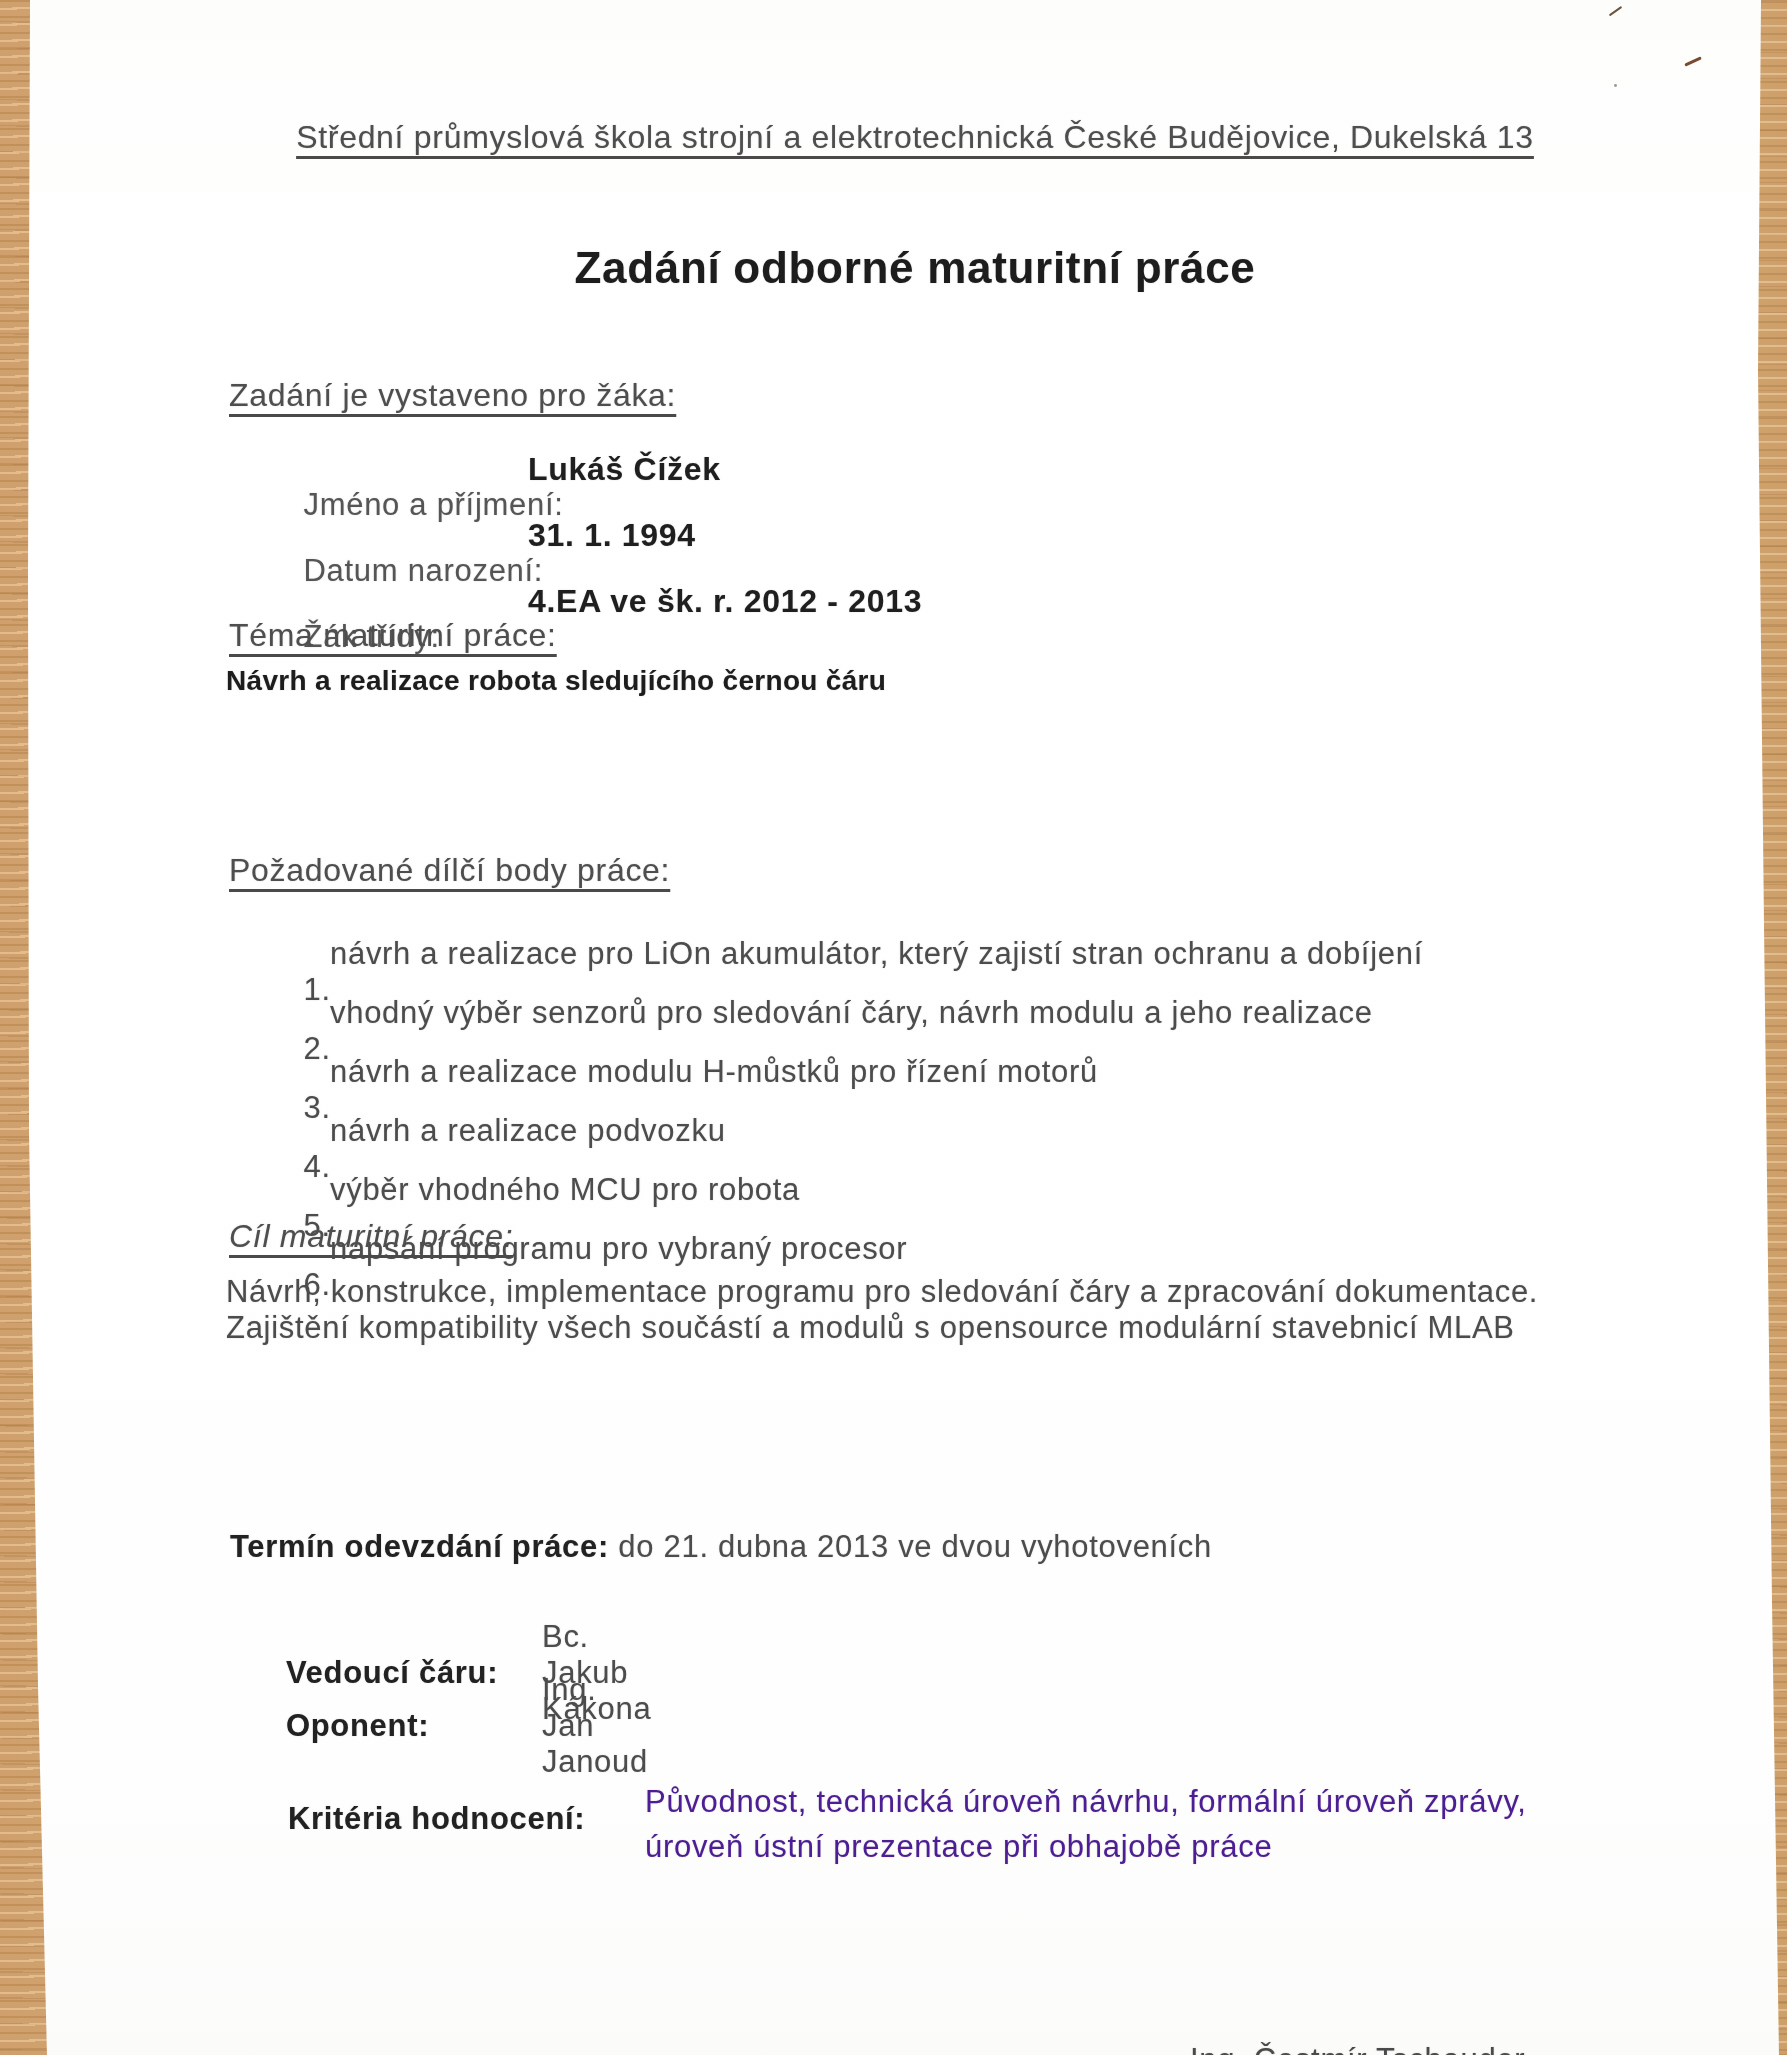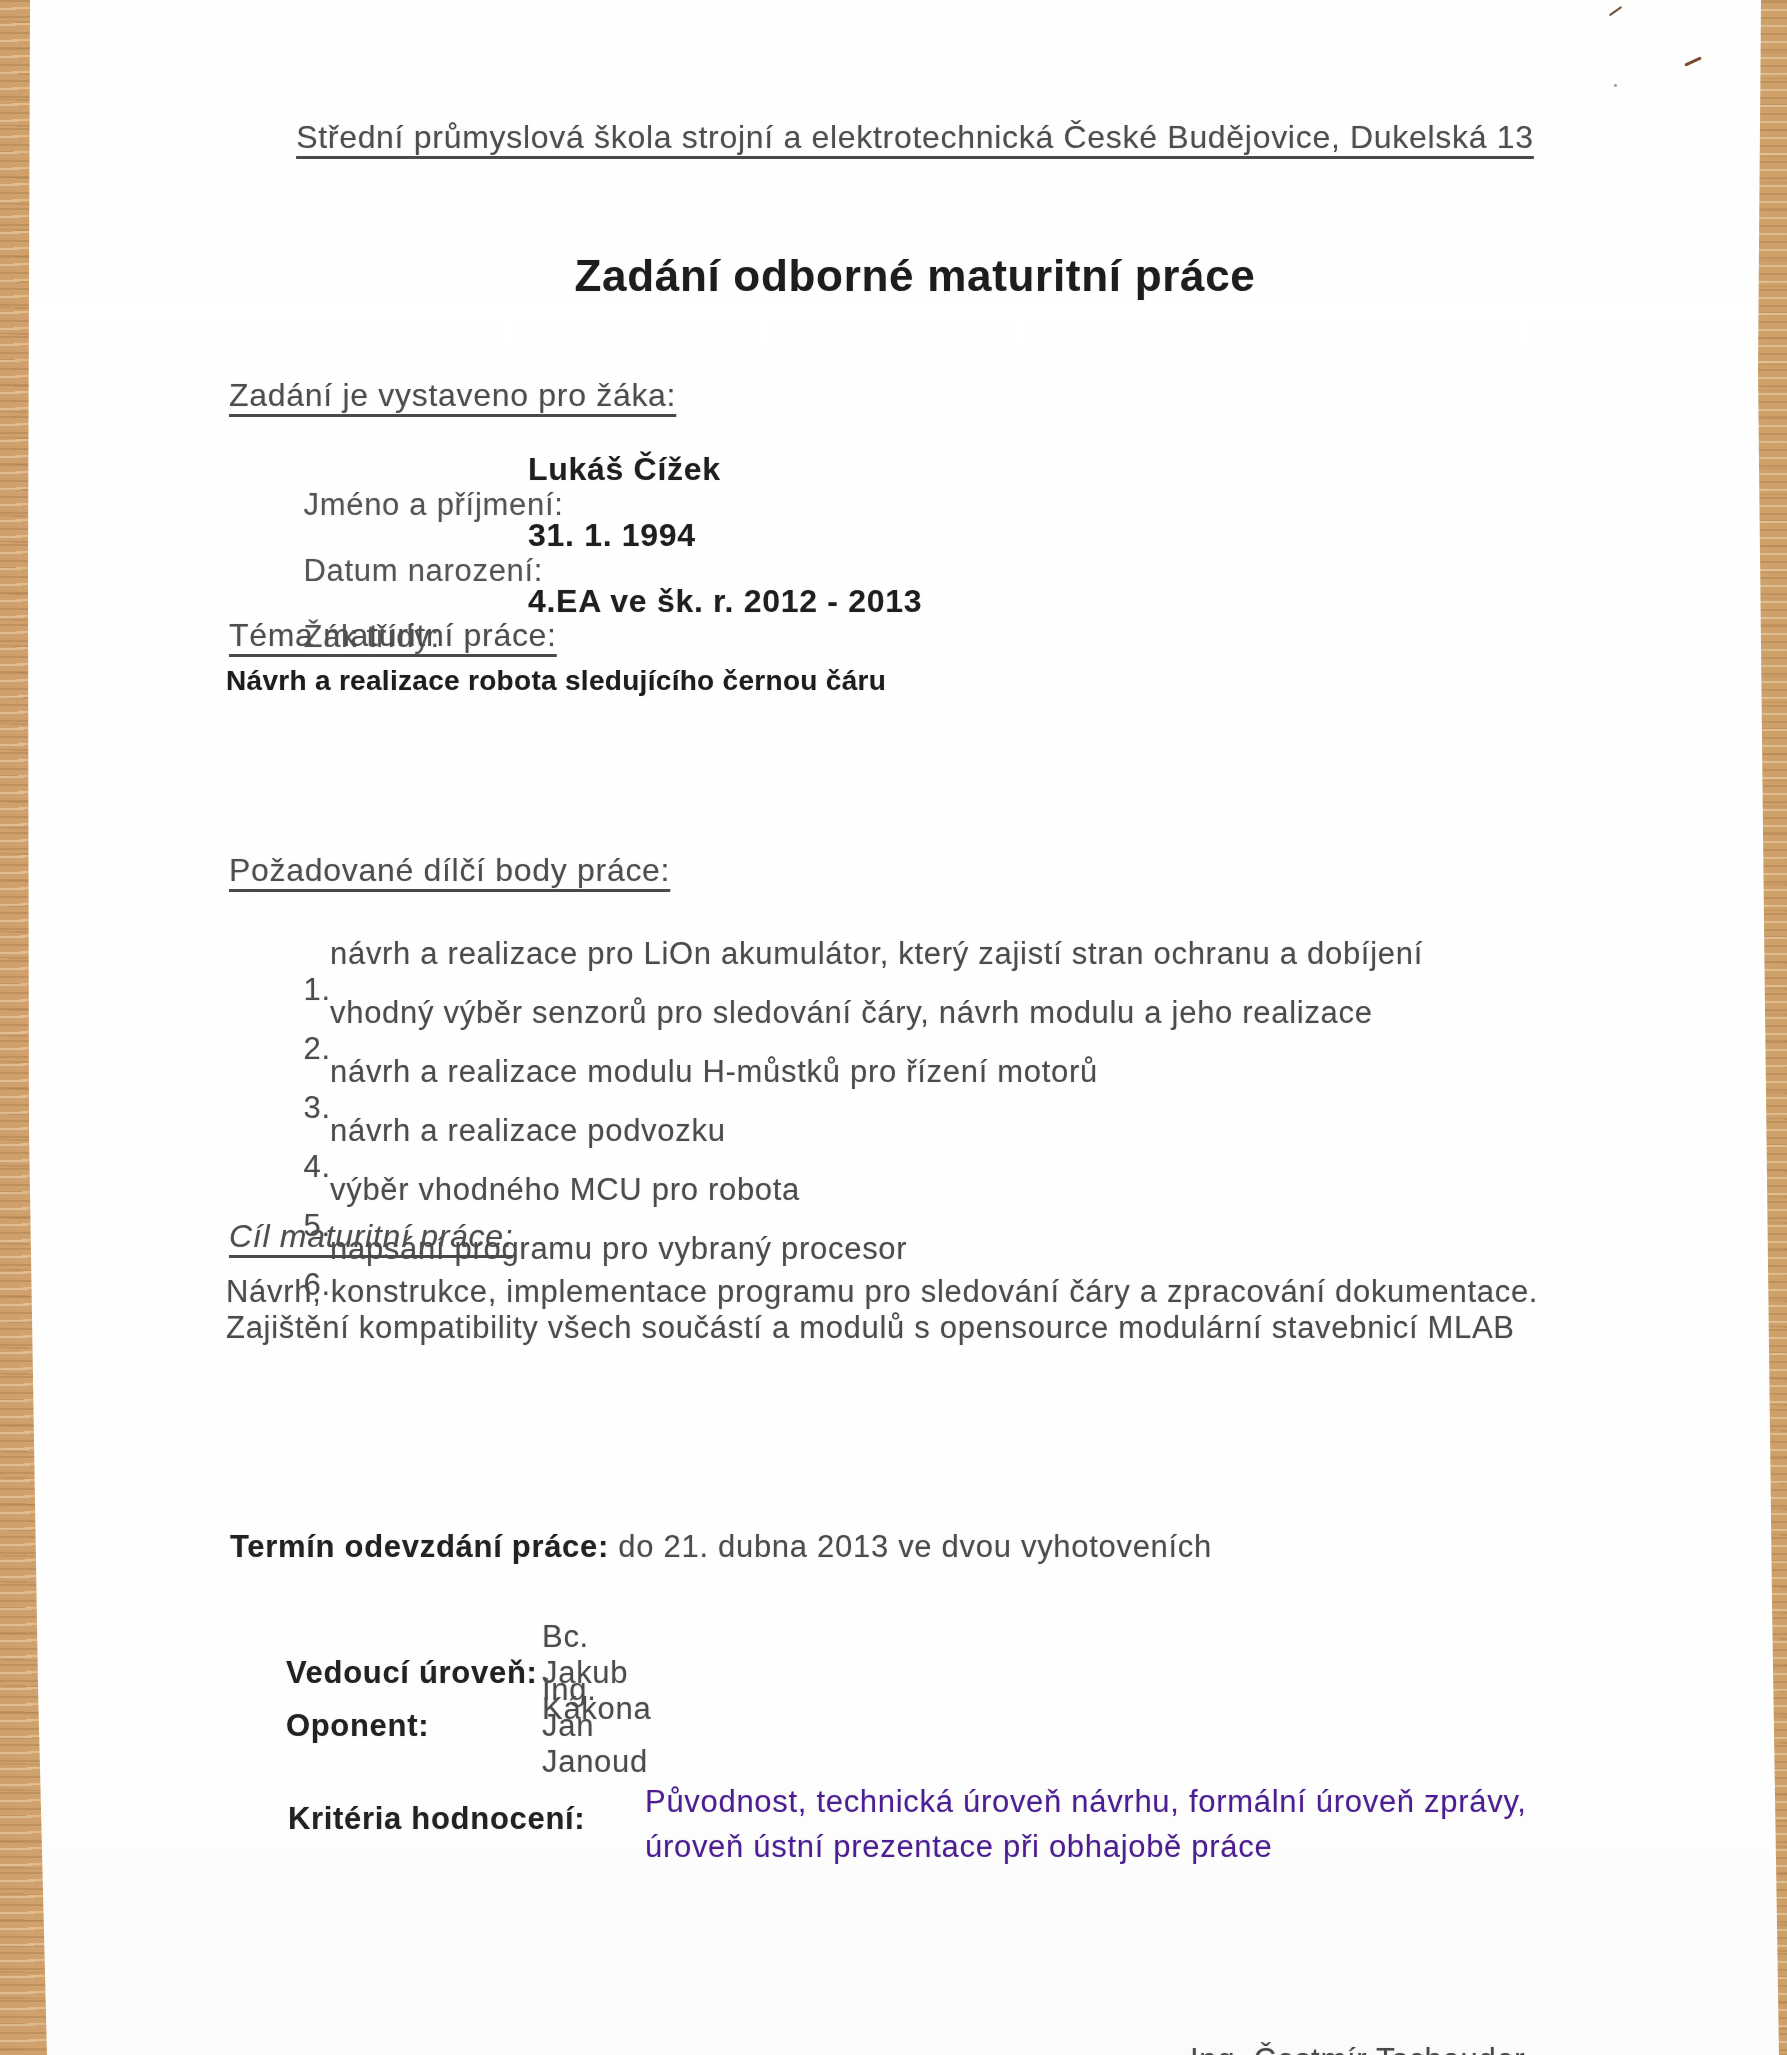--- a/index.html
+++ b/index.html
@@ -39,21 +39,21 @@
   }
   .u{
     text-decoration:underline;
     text-decoration-thickness:2.8px;
     text-underline-offset:7.7px;
     text-decoration-color:#4c4a48;
     text-align:center;
   }
   .header{position:absolute;top:119px;left:42px;right:0;text-align:center;font-size:32px;color:#4e4e4e;}
   .title{position:absolute;top:243px;left:42px;right:0;text-align:center;
-         font-size:44px;font-weight:700;color:#1d1d1d;margin:8px;letter-spacing:0.7px;}
+         font-size:44px;font-weight:700;color:#1d1d1d;margin:0;letter-spacing:0.7px;}
   .sec-heading{position:absolute;font-size:32px;color:#4e4e4e;}
   .h-zadani{top:377px;left:229px;}
   .h-tema{top:617px;left:229px;}
   .h-req{top:852px;left:229px;}
   .h-cil{top:1218px;left:229px;font-style:italic;}
   .fields{position:absolute;top:427px;left:229px;width:1187px;}
   .fields .row{position:relative;height:42px;font-size:31px;color:#555;}
   .fields .value{position:absolute;left:299px;top:0;font-weight:700;color:#1f1f1f;font-size:32px;}
   .theme-title{position:absolute;top:665px;left:226px;font-size:28px;font-weight:700;
                color:#1d1d1d;letter-spacing:0.3px;margin:0;}
@@ -151,21 +151,21 @@
       </div>
     </div>
 
     <div class="sec-heading h-cil txt"><span class="u">Cíl maturitní práce:</span></div>
     <div class="goal-text txt">Návrh, konstrukce, implementace programu pro sledování čáry a zpracování dokumentace. Zajištění kompatibility všech součástí a modulů s opensource modulární stavebnicí MLAB</div>
 
 
     <div class="inline-field f-termin txt"><span class="b">Termín odevzdání práce:</span><span> </span><span>do 21. dubna 2013 ve dvou vyhotoveních</span></div>
 
     <div class="pair f-vedouci txt">
-      <span class="b">Vedoucí úroveň:</span>
+      <span class="b">Vedoucí čáru:</span>
       <span class="v">Bc. Jakub Kákona</span>
     </div>
 
     <div class="pair f-oponent txt">
       <span class="b">Oponent:</span>
       <span class="v">Ing. Jan Janoud</span>
     </div>
 
     <div class="f-kriteria pair txt">
       <span class="b">Kritéria hodnocení:</span>

